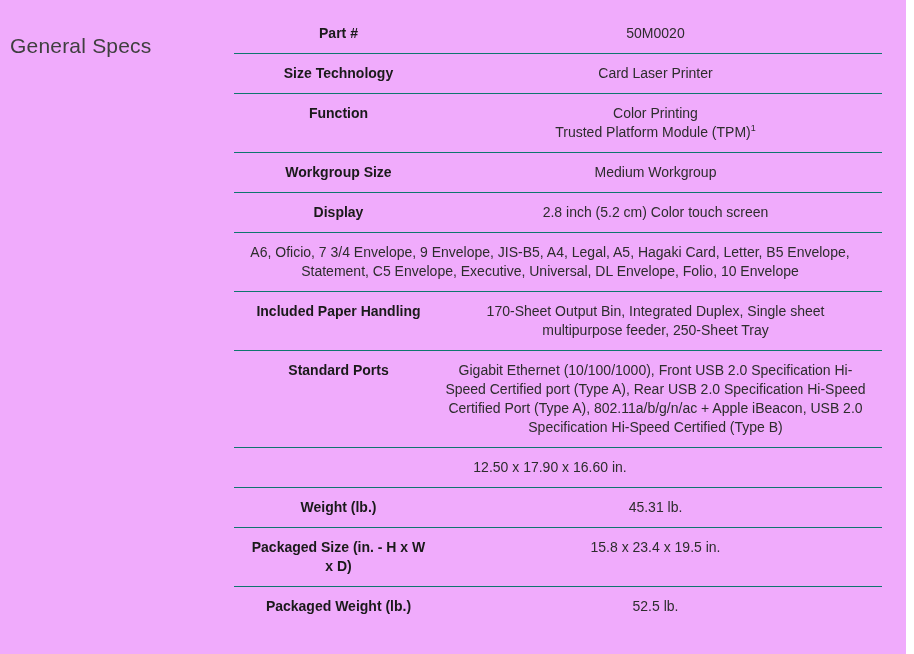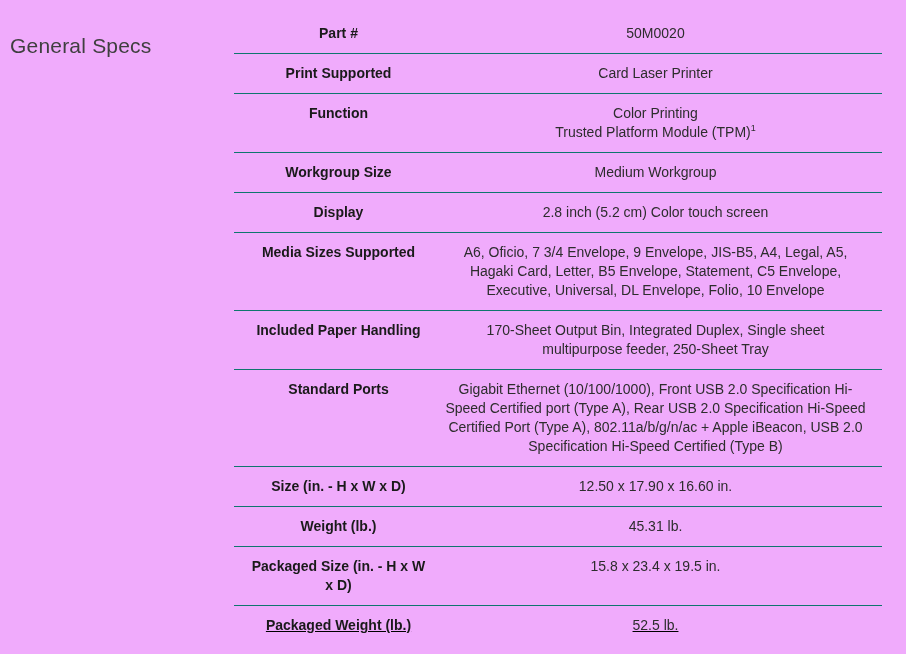--- a/index.html
+++ b/index.html
@@ -32,21 +32,20 @@
     width: 648px;
   }
   .spec-row {
     display: flex;
     align-items: flex-start;
     padding: 10px 0;
     border-bottom: 1px solid #0f766e;
   }
   .spec-row:last-child {
     border-bottom: none;
-    text-decoration: underline;
   }
   .spec-label {
     flex: 0 0 211px;
     box-sizing: border-box;
     padding-left: 14px;
     padding-right: 16px;
     font-size: 14px;
     line-height: 19px;
     font-weight: 700;
     color: #1a1a1a;
@@ -78,21 +77,21 @@
   <div class="specs-table">
 
     <div class="spec-row">
       <div class="spec-label">Part #</div>
       <div class="spec-value">
         <div class="para">50M0020</div>
       </div>
     </div>
 
     <div class="spec-row">
-      <div class="spec-label">Print Supported</div>
+      <div class="spec-label">Size Technology</div>
       <div class="spec-value">
         <div class="para">Card Laser Printer</div>
       </div>
     </div>
 
     <div class="spec-row">
       <div class="spec-label">Function</div>
       <div class="spec-value">
         <div class="para">Color Printing</div>
         <div class="para"><span>Trusted Platform Module (TPM)</span><sup>1</sup></div>
@@ -107,42 +106,40 @@
     </div>
 
     <div class="spec-row">
       <div class="spec-label">Display</div>
       <div class="spec-value">
         <div class="para">2.8 inch (5.2 cm) Color touch screen</div>
       </div>
     </div>
 
     <div class="spec-row">
-      <div class="spec-label">Media Sizes Supported</div>
       <div class="spec-value">
         <div class="para">A6, Oficio, 7 3/4 Envelope, 9 Envelope, JIS-B5, A4, Legal, A5, Hagaki Card, Letter, B5 Envelope, Statement, C5 Envelope, Executive, Universal, DL Envelope, Folio, 10 Envelope</div>
       </div>
     </div>
 
     <div class="spec-row">
       <div class="spec-label">Included Paper Handling</div>
       <div class="spec-value">
         <div class="para">170-Sheet Output Bin, Integrated Duplex, Single sheet multipurpose feeder, 250-Sheet Tray</div>
       </div>
     </div>
 
     <div class="spec-row">
       <div class="spec-label">Standard Ports</div>
       <div class="spec-value">
         <div class="para">Gigabit Ethernet (10/100/1000), Front USB 2.0 Specification Hi-Speed Certified port (Type A), Rear USB 2.0 Specification Hi-Speed Certified Port (Type A), 802.11a/b/g/n/ac + Apple iBeacon, USB 2.0 Specification Hi-Speed Certified (Type B)</div>
       </div>
     </div>
 
     <div class="spec-row">
-      <div class="spec-label">Size (in. - H x W x D)</div>
       <div class="spec-value">
         <div class="para">12.50 x 17.90 x 16.60 in.</div>
       </div>
     </div>
 
     <div class="spec-row">
       <div class="spec-label">Weight (lb.)</div>
       <div class="spec-value">
         <div class="para">45.31 lb.</div>
       </div>

